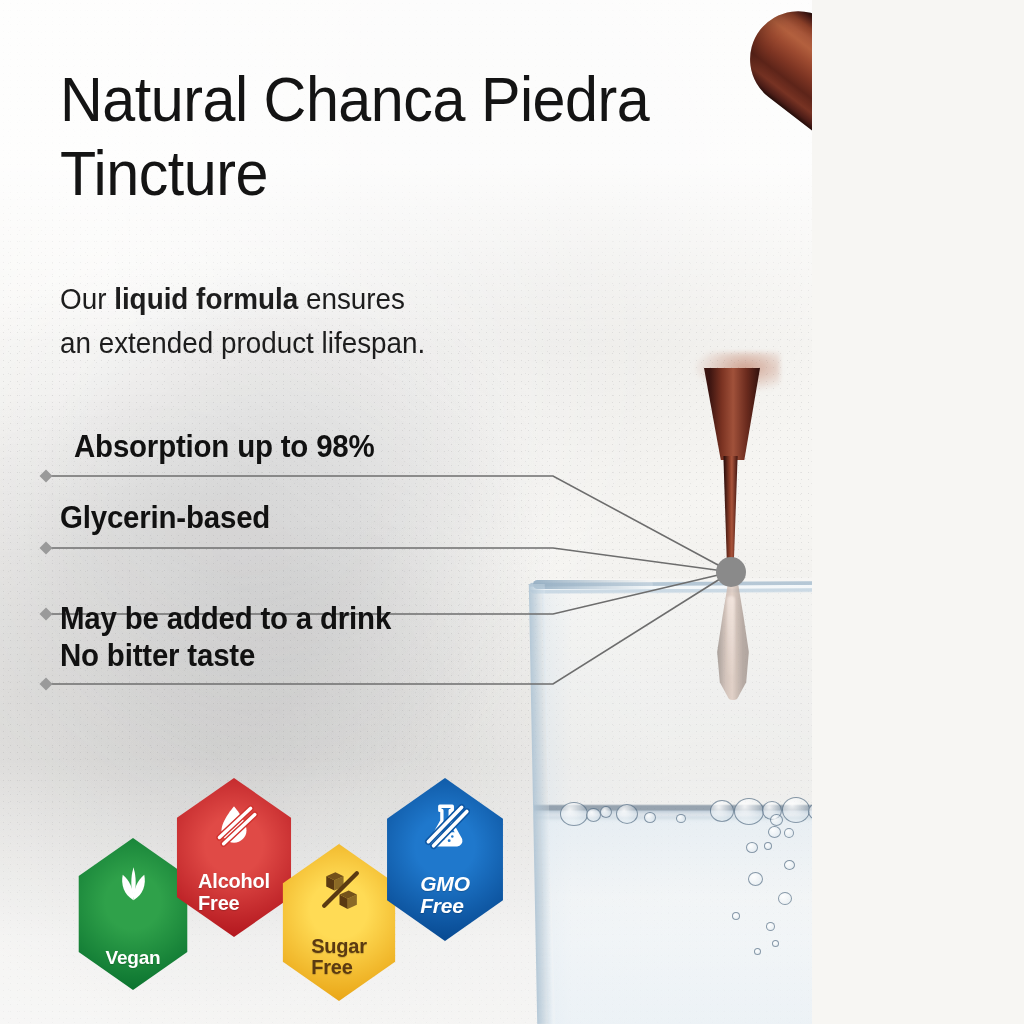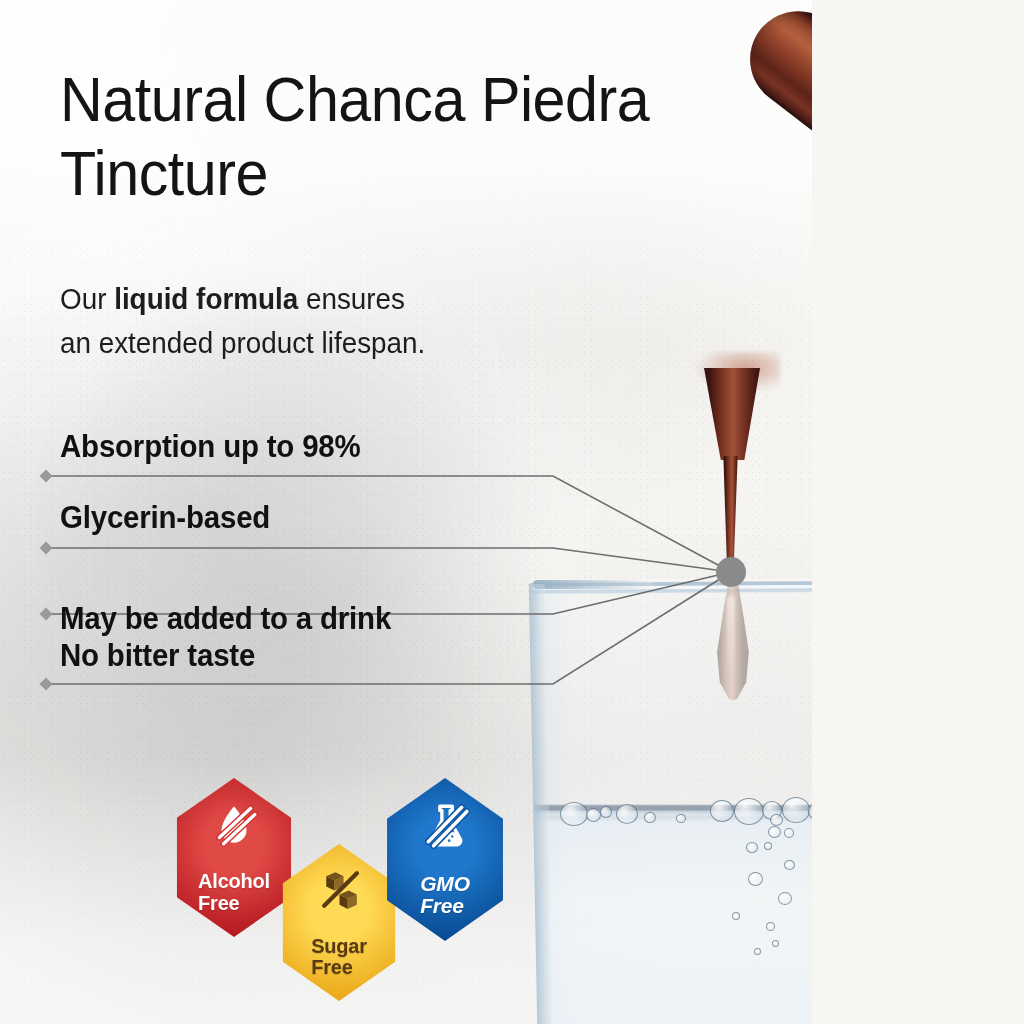--- a/index.html
+++ b/index.html
@@ -255,27 +255,40 @@
       <polyline points="46,548 553,548 731,572" fill="none" stroke="#6d6d6d" stroke-width="1.6"></polyline>
       <polygon points="46,541.5 52.5,548 46,554.5 39.5,548" fill="#9a9a9a"></polygon>
       <polyline points="46,614 553,614 731,572" fill="none" stroke="#6d6d6d" stroke-width="1.6"></polyline>
       <polygon points="46,607.5 52.5,614 46,620.5 39.5,614" fill="#9a9a9a"></polygon>
       <polyline points="46,684 553,684 731,572" fill="none" stroke="#6d6d6d" stroke-width="1.6"></polyline>
       <polygon points="46,677.5 52.5,684 46,690.5 39.5,684" fill="#9a9a9a"></polygon>
       <circle cx="731" cy="572" r="15" fill="#8a8a8a"></circle>
     </svg>
 
   <div id="callout-labels">
-      <div class="callout" style="top: 429px;"><span class="ctext">Absorption up to 98%</span></div>
+      <div class="callout" style="top: 429px; margin-left: 14px;"><span class="ctext">Absorption up to 98%</span></div>
       <div class="callout" style="top: 500px;"><span class="ctext">Glycerin-based</span></div>
       <div class="callout" style="top: 601px;"><span class="ctext">May be added to a drink</span></div>
       <div class="callout" style="top: 638px;"><span class="ctext">No bitter taste</span></div>
     </div>
 
   <div class="badges" id="badge-group">
+      <div class="hex" style="left: 74px; top: 838px; width: 118px; height: 130px; background: radial-gradient(circle at 50% 42%, rgb(47, 161, 74) 0%, rgb(47, 161, 74) 26%, rgb(12, 116, 48) 82%); filter: drop-shadow(rgba(0, 0, 0, 0.25) 0px 2px 3px); color: rgb(255, 255, 255); padding-bottom: 22px;">
+        <div class="ico" style="top: 21px;">
+          <svg width="47" height="47" viewBox="0 0 48 48">
+      <path d="M24 42 C24 30 20 22 13 16 C11 26 14 36 24 42Z" fill="#fff"></path>
+      <path d="M24 42 C24 30 28 22 35 16 C37 26 34 36 24 42Z" fill="#fff"></path>
+      <path d="M24 42 C22 28 23 16 24 8 C25 16 26 28 24 42Z" fill="#fff"></path>
+      <path d="M24 40 C21 30 21 18 24 9 C27 18 27 30 24 40Z" fill="#fff"></path>
+    </svg>
+        </div>
+        <div class="lbl" style="font-size: 19px; line-height: 21px;">
+          <div>Vegan</div>
+        </div>
+      </div>
       <div class="hex" style="left: 172px; top: 778px; width: 124px; height: 136px; background: radial-gradient(circle at 50% 42%, rgb(224, 74, 70) 0%, rgb(224, 74, 70) 26%, rgb(180, 24, 31) 82%); filter: drop-shadow(rgba(0, 0, 0, 0.25) 0px 2px 3px); color: rgb(255, 255, 255); padding-bottom: 23px;">
         <div class="ico" style="top: 22px;">
           <svg width="50" height="50" viewBox="0 0 48 48">
       <path d="M24 6 C24 6 36 20 36 29 A12 12 0 0 1 12 29 C12 20 24 6 24 6Z" fill="#fff"></path>
       <line x1="10" y1="36" x2="40" y2="8" stroke="#d2332f" stroke-width="6" stroke-linecap="round"></line>
       <line x1="10" y1="36" x2="40" y2="8" stroke="#fff" stroke-width="3.2" stroke-linecap="round"></line>
       <line x1="14" y1="42" x2="44" y2="14" stroke="#d2332f" stroke-width="6" stroke-linecap="round"></line>
       <line x1="14" y1="42" x2="44" y2="14" stroke="#fff" stroke-width="3.2" stroke-linecap="round"></line>
     </svg>
         </div>

